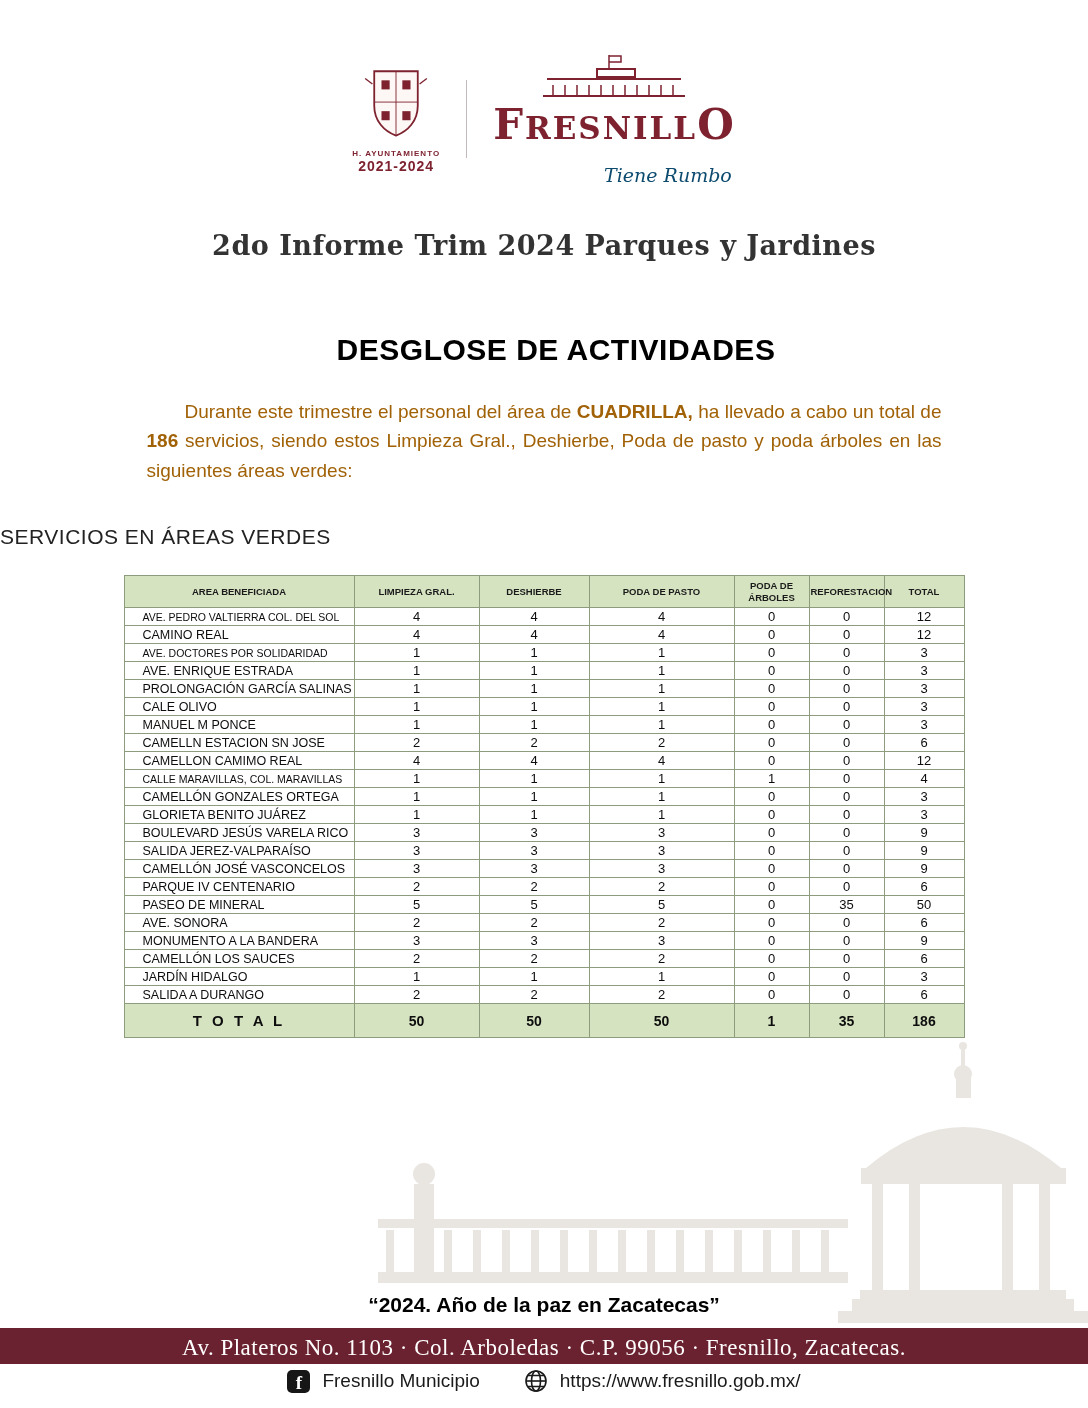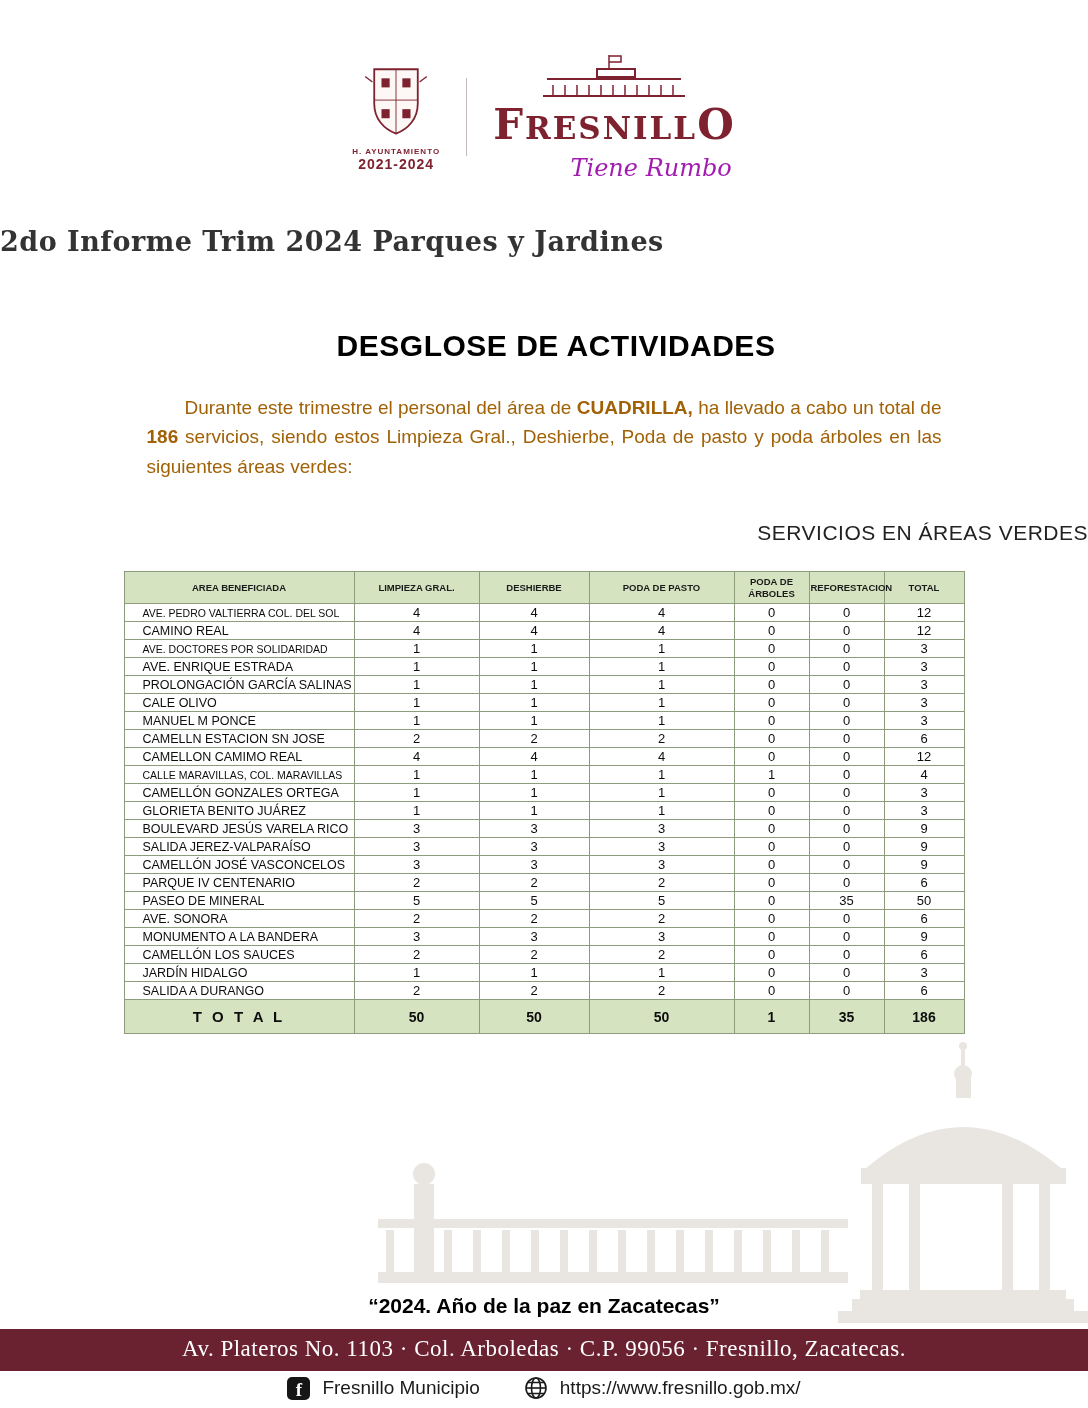--- a/index.html
+++ b/index.html
@@ -15,42 +15,42 @@
   
   .logos { display:flex; justify-content:center; align-items:center; gap:26px; padding-top:52px; }
   .crest { display:flex; flex-direction:column; align-items:center; }
   .crest-caption1 { font-size:8px; letter-spacing:1px; color:#7e2230; margin-top:3px; font-weight:bold; }
   .crest-caption2 { font-size:14px; font-weight:bold; color:#7e2230; letter-spacing:1px; }
   .logo-divider { width:1px; height:78px; background:#c2b9ba; }
   .brand { display:flex; flex-direction:column; align-items:center; }
   .brand-name { font-family:"DejaVu Serif", serif; color:#7e2230; font-weight:bold; letter-spacing:2px; line-height:1; margin-top:2px;text-align:right; }
   .brand-name .cap { font-size:42px; }
   .brand-name .mid { font-size:31px; }
-  .brand-tagline { font-family:"DejaVu Serif", serif; font-style:italic; color:#a21caf; font-size:24px; align-self:flex-end; margin-top:8px; margin-right:4px; }
+  .brand-tagline { font-family:"DejaVu Serif", serif; font-style:italic; color:#0c4a6e; font-size:19px; align-self:flex-end; margin-top:18px; margin-right:4px; }
 
   
-  .doc-title { margin-top:44px; font-family:"DejaVu Serif", serif; font-weight:bold; font-size:27px; color:#333; letter-spacing:0.5px; }
+  .doc-title { text-align:center; margin-top:44px; font-family:"DejaVu Serif", serif; font-weight:bold; font-size:27px; color:#333; letter-spacing:0.5px; }
   .section-heading { text-align:center; margin-top:72px; font-size:30px; font-weight:bold; color:#000; letter-spacing:0.5px;margin-left:24px; }
   .intro { width:795px; margin:30px auto 0; font-size:19px; line-height:1.55; text-align:justify; color:#a16207; text-indent:38px; }
-  .table-title { text-align:right; margin-top:40px; font-size:21px; color:#222; letter-spacing:0.5px; }
+  .table-title { text-align:left; margin-top:40px; font-size:21px; color:#222; letter-spacing:0.5px; }
 
   
   table.services { border-collapse:collapse; margin:26px auto 16px; width:840px; table-layout:fixed; }
   .services th, .services td { border:1px solid #8d9c7c; }
   .services th { background:#d6e3c1; font-size:9.5px; font-weight:bold; height:32px; padding:2px 1px; line-height:1.25; text-align:center; color:#1a1a1a; }
   .services td { height:18px; font-size:13px; text-align:center; padding:0 2px; color:#0d0d0d; }
   .services td.area { text-align:left; padding-left:18px; font-size:12.5px; white-space:nowrap; overflow:hidden; }
   .services td.area.small { font-size:10.5px; }
   .services tr.total-row td { background:#d6e3c1; font-weight:bold; font-size:14px; height:34px; }
   .services tr.total-row td.total-label { font-size:15px; letter-spacing:3px; }
 
   
-  .footer { position:absolute; left:0; right:0; bottom:1px; z-index:2; }
+  .footer { position:absolute; left:0; right:0; bottom:8px; z-index:2; }
   .quote { text-align:center; font-size:21px; font-weight:bold; color:#000; margin-bottom:11px; }
-  .addr-bar { background:#6b2230; color:#fff; text-align:center; font-family:"Liberation Serif", serif; font-size:23px; letter-spacing:0.5px; padding:7px 0 9px; }
+  .addr-bar { background:#6b2230; color:#fff; text-align:center; font-family:"Liberation Serif", serif; font-size:23px; letter-spacing:0.5px; padding:7px 0 3px; }
   .links { background:#fff; display:flex; justify-content:center; align-items:center; gap:44px; padding:5px 0 7px; font-size:19px; color:#1a1a1a; }
   .link-group { display:flex; align-items:center; gap:12px; }
   .fb-badge { width:23px; height:23px; background:#161616; color:#fff; border-radius:5px; display:flex; align-items:flex-end; justify-content:center; font-family:"Liberation Serif", serif; font-weight:bold; font-size:19px; line-height:1; padding-bottom:1px; }
   .globe-icon svg { display:block; }
 </style>
 </head>
 <body>
 
 <div class="page">
 

